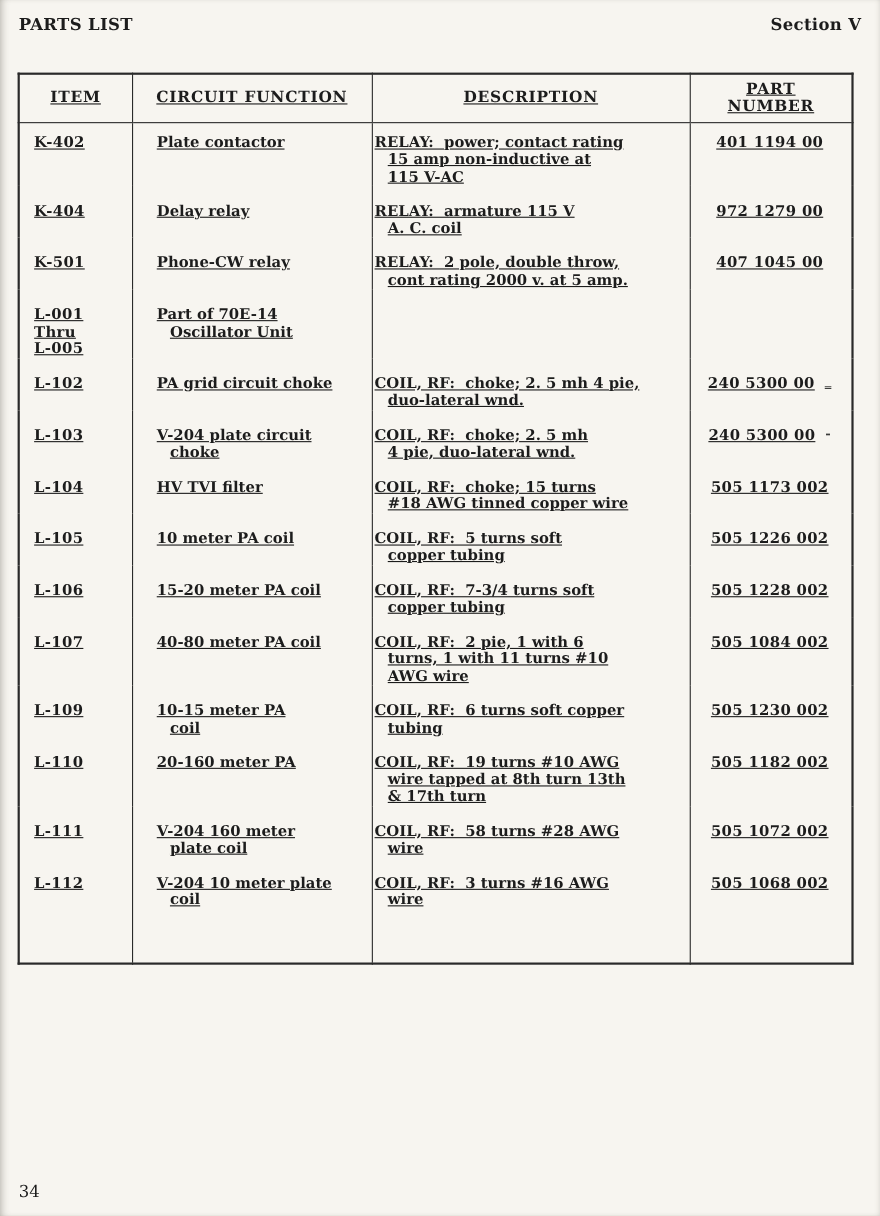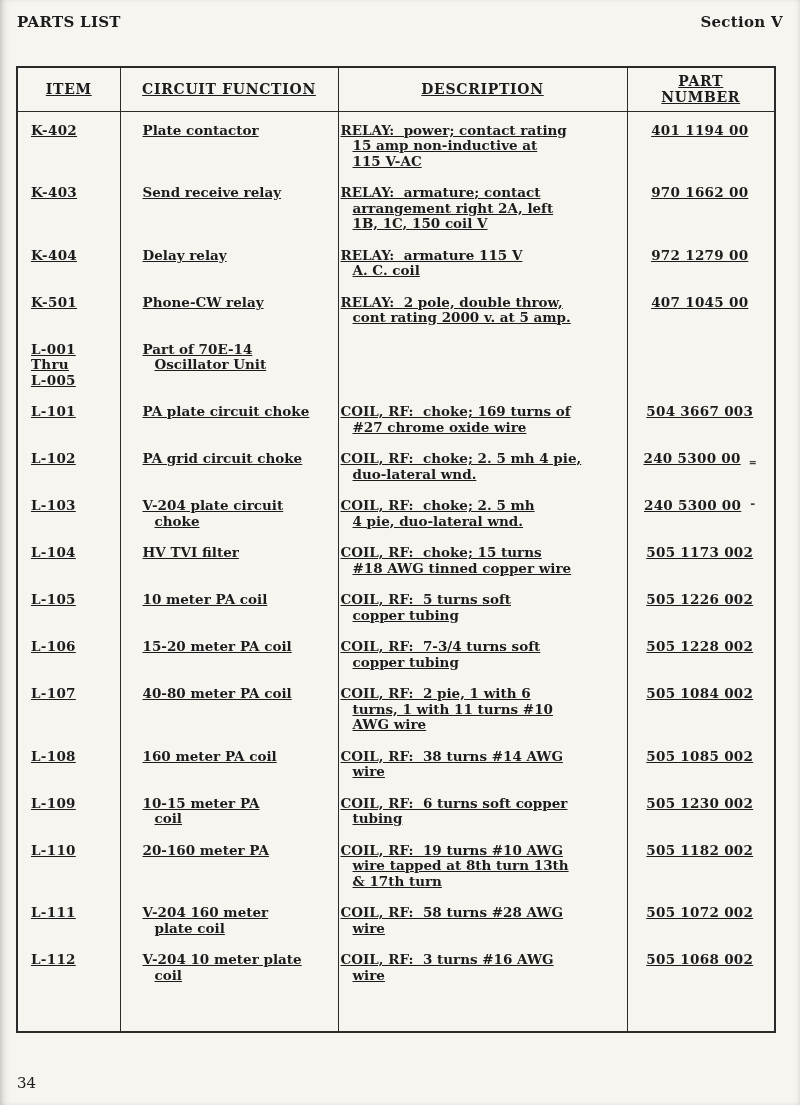--- a/index.html
+++ b/index.html
@@ -116,28 +116,20 @@
     <tbody>
         <tr>
           <td class="item">K-402</td>
           <td class="func">Plate contactor</td>
           <td class="desc">RELAY:  power; contact rating
 15 amp non-inductive at
 115 V-AC</td>
           <td class="part">401 1194 00</td>
         </tr>
         <tr>
-          <td class="item">K-403</td>
-          <td class="func">Send receive relay</td>
-          <td class="desc">RELAY:  armature; contact
-arrangement right 2A, left
-1B, 1C, 150 coil V</td>
-          <td class="part">970 1662 00</td>
-        </tr>
-        <tr>
           <td class="item">K-404</td>
           <td class="func">Delay relay</td>
           <td class="desc">RELAY:  armature 115 V
 A. C. coil</td>
           <td class="part">972 1279 00</td>
         </tr>
         <tr>
           <td class="item">K-501</td>
           <td class="func">Phone-CW relay</td>
           <td class="desc">RELAY:  2 pole, double throw,
@@ -147,27 +139,20 @@
         <tr>
           <td class="item">L-001
 Thru
 L-005</td>
           <td class="func">Part of 70E-14
 Oscillator Unit</td>
           <td class="desc"></td>
           <td class="part"></td>
         </tr>
         <tr>
-          <td class="item">L-101</td>
-          <td class="func">PA plate circuit choke</td>
-          <td class="desc">COIL, RF:  choke; 169 turns of
-#27 chrome oxide wire</td>
-          <td class="part">504 3667 003</td>
-        </tr>
-        <tr>
           <td class="item">L-102</td>
           <td class="func">PA grid circuit choke</td>
           <td class="desc">COIL, RF:  choke; 2. 5 mh 4 pie,
 duo-lateral wnd.</td>
           <td class="part">240 5300 00<span class="stray-mark">‗</span></td>
         </tr>
         <tr>
           <td class="item">L-103</td>
           <td class="func">V-204 plate circuit
 choke</td>
@@ -198,27 +183,20 @@
         </tr>
         <tr>
           <td class="item">L-107</td>
           <td class="func">40-80 meter PA coil</td>
           <td class="desc">COIL, RF:  2 pie, 1 with 6
 turns, 1 with 11 turns #10
 AWG wire</td>
           <td class="part">505 1084 002</td>
         </tr>
         <tr>
-          <td class="item">L-108</td>
-          <td class="func">160 meter PA coil</td>
-          <td class="desc">COIL, RF:  38 turns #14 AWG
-wire</td>
-          <td class="part">505 1085 002</td>
-        </tr>
-        <tr>
           <td class="item">L-109</td>
           <td class="func">10-15 meter PA
 coil</td>
           <td class="desc">COIL, RF:  6 turns soft copper
 tubing</td>
           <td class="part">505 1230 002</td>
         </tr>
         <tr>
           <td class="item">L-110</td>
           <td class="func">20-160 meter PA</td>

